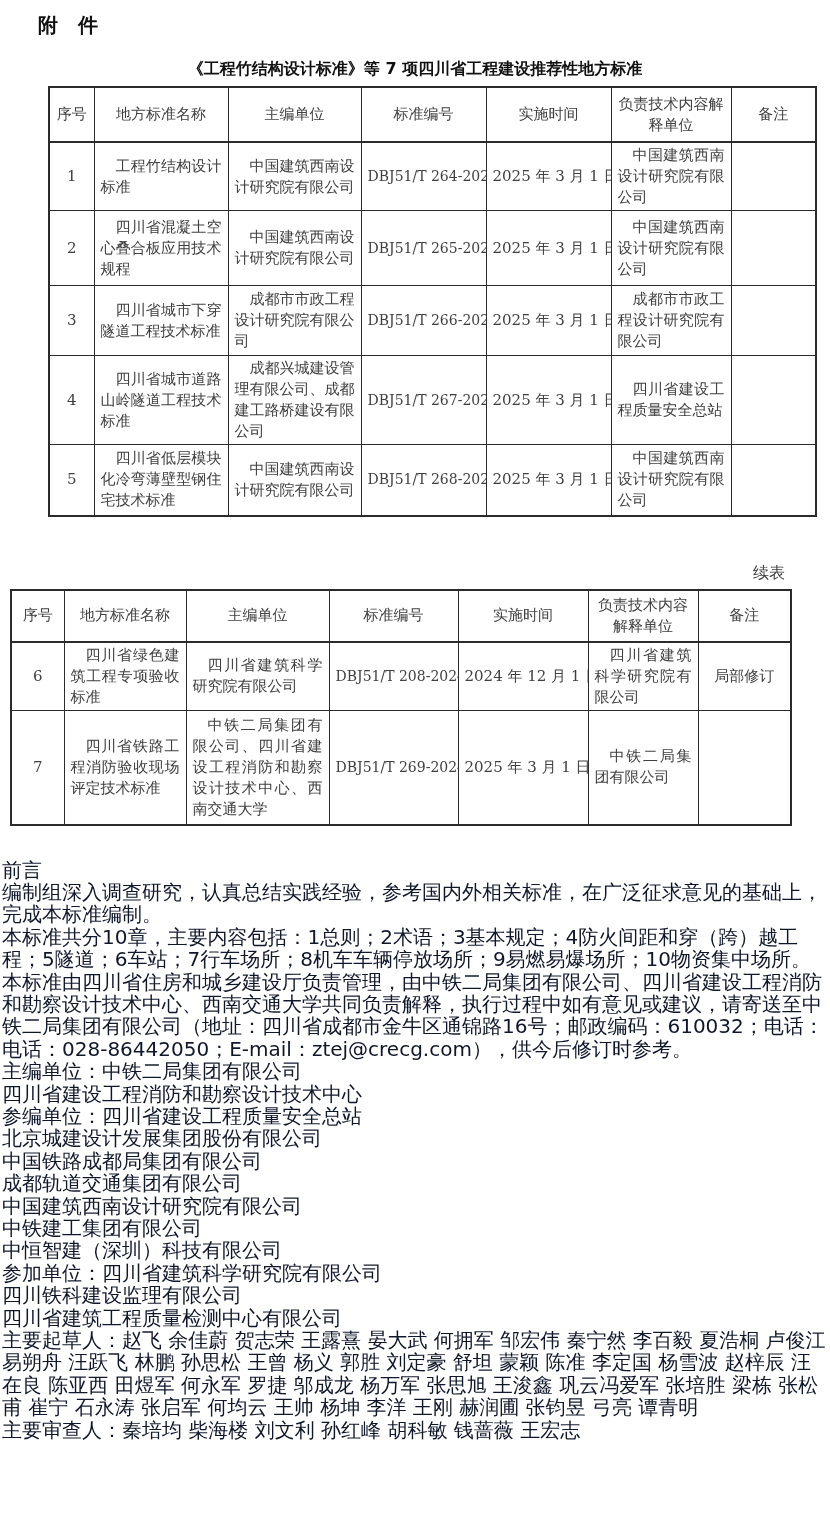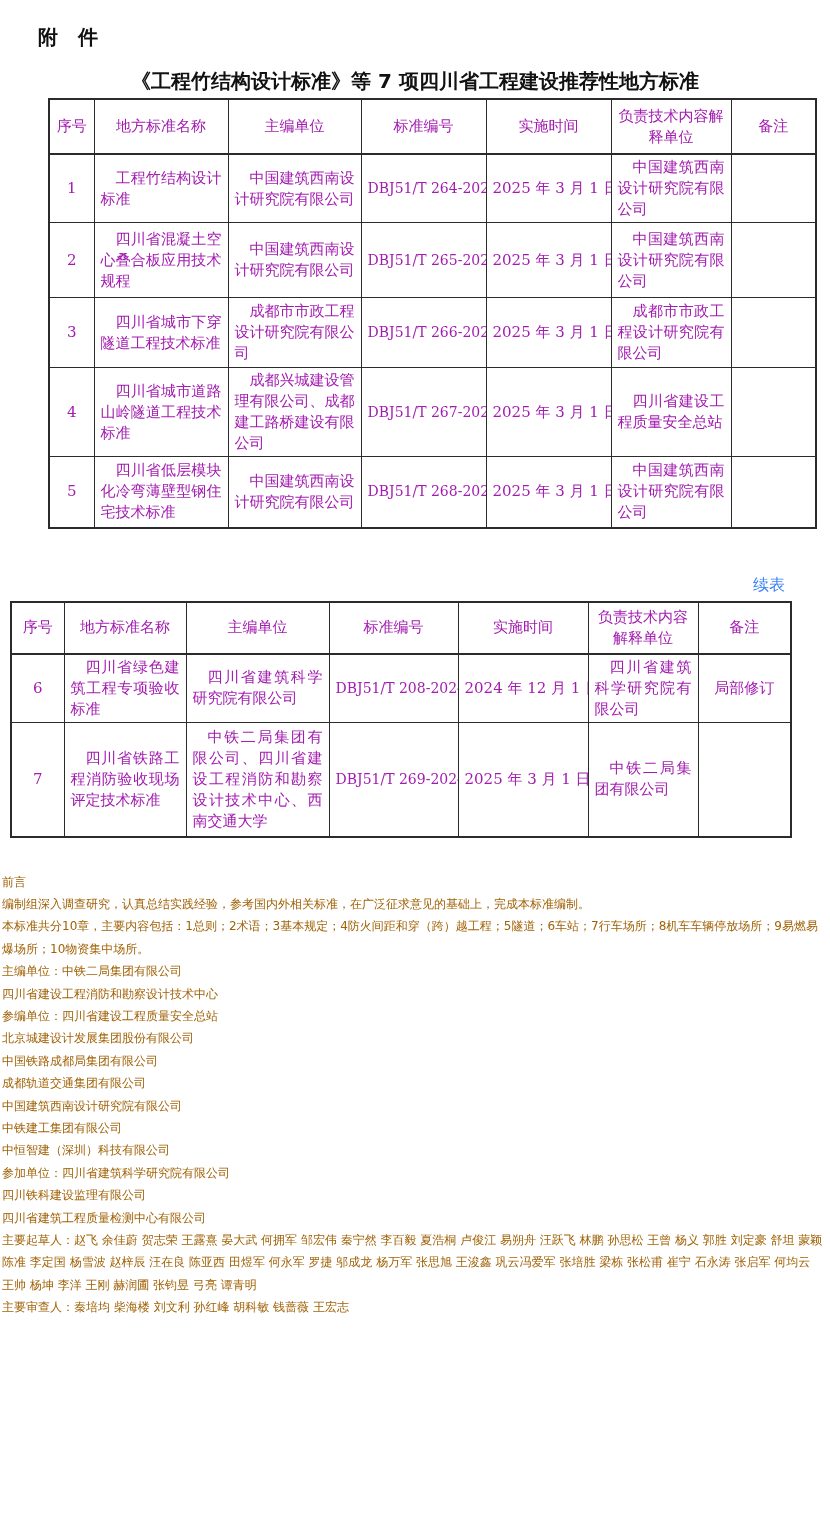--- a/index.html
+++ b/index.html
@@ -2,33 +2,33 @@
 <html><head>
 <meta charset="utf-8">
 <style>
   html, body { margin: 0; padding: 0; background: #ffffff; }
   body {
     width: 830px; min-height: 1538px;
     color: #1a1a1a;
     font-family: "DejaVu Sans", "Liberation Sans", sans-serif;
   }
   .attachment-heading {
-    margin: 24px 0 0 38px;
+    margin: 12px 0 0 38px;
     font-size: 20px; line-height: 26px; font-weight: bold; color: #111;
   }
   .doc-title {
     margin-top: 21px;
     text-align: center;
-    font-size: 20px; line-height: 20px; font-weight: bold; color: #111;
+    font-size: 16px; line-height: 20px; font-weight: bold; color: #111;
   }
   table.std-table {
     border-collapse: collapse;
     table-layout: fixed;
     font-family: "DejaVu Serif", "Liberation Serif", serif;
-    font-size: 15px; color: #a21caf;
+    font-size: 15px; color: #404040;
     border: 2px solid #2b2b2b;
   }
   table.std-table th, table.std-table td {
     border: 1px solid #2b2b2b;
     padding: 2px 6px;
     vertical-align: middle;
     line-height: 21px;
     overflow: hidden;
   }
   table.std-table thead th {
@@ -47,31 +47,31 @@
     text-indent: 1em;
     word-break: break-all;
   }
   td.c-code { text-align: center; white-space: nowrap; padding: 2px 2px; font-size: 14px; }
   td.c-date { text-align: center; white-space: nowrap; padding: 2px 2px; }
   .continued-label {
     margin-top: 46px;
     text-align: right;
     padding-right: 45px;
     font-family: "DejaVu Serif", "Liberation Serif", serif;
-    font-size: 16px; line-height: 20px; color: #3b82f6;
+    font-size: 16px; line-height: 20px; color: #404040;
   }
   .body-text {
     margin-top: 33px;
     padding: 0 4px 10px 2px;
   }
   .body-text p {
     margin: 0;
-    font-size: 12px;
+    font-size: 20px;
     line-height: 22.4px;
-    color: #a16207;
+    color: #0f172a;
     word-break: break-all;
   }
 </style>
 </head>
 <body>
 
 <div class="attachment-heading">附　件</div>
 
 <div class="doc-title">《工程竹结构设计标准》等 7 项四川省工程建设推荐性地方标准</div>
 
@@ -187,20 +187,21 @@
       <td class="c-just">中铁二局集团有限公司</td>
       <td class="c-center"></td>
     </tr>
   </tbody>
 </table>
 
 <div class="body-text">
   <p>前言</p>
   <p>编制组深入调查研究，认真总结实践经验，参考国内外相关标准，在广泛征求意见的基础上，完成本标准编制。</p>
   <p>本标准共分10章，主要内容包括：1总则；2术语；3基本规定；4防火间距和穿（跨）越工程；5隧道；6车站；7行车场所；8机车车辆停放场所；9易燃易爆场所；10物资集中场所。</p>
+  <p>本标准由四川省住房和城乡建设厅负责管理，由中铁二局集团有限公司、四川省建设工程消防和勘察设计技术中心、西南交通大学共同负责解释，执行过程中如有意见或建议，请寄送至中铁二局集团有限公司（地址：四川省成都市金牛区通锦路16号；邮政编码：610032；电话：电话：028-86442050；E-mail：ztej@crecg.com），供今后修订时参考。</p>
   <p>主编单位：中铁二局集团有限公司</p>
   <p>四川省建设工程消防和勘察设计技术中心</p>
   <p>参编单位：四川省建设工程质量安全总站</p>
   <p>北京城建设计发展集团股份有限公司</p>
   <p>中国铁路成都局集团有限公司</p>
   <p>成都轨道交通集团有限公司</p>
   <p>中国建筑西南设计研究院有限公司</p>
   <p>中铁建工集团有限公司</p>
   <p>中恒智建（深圳）科技有限公司</p>
   <p>参加单位：四川省建筑科学研究院有限公司</p>

